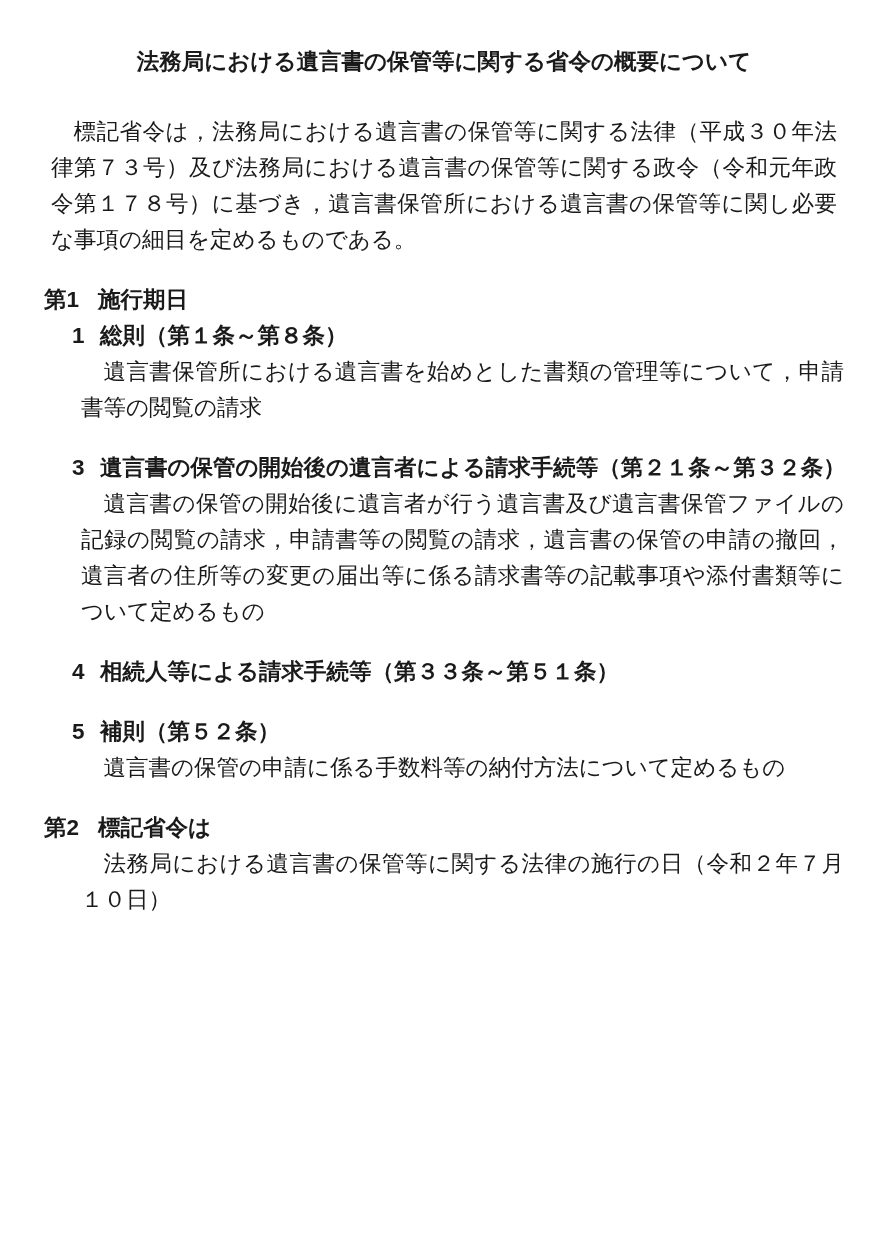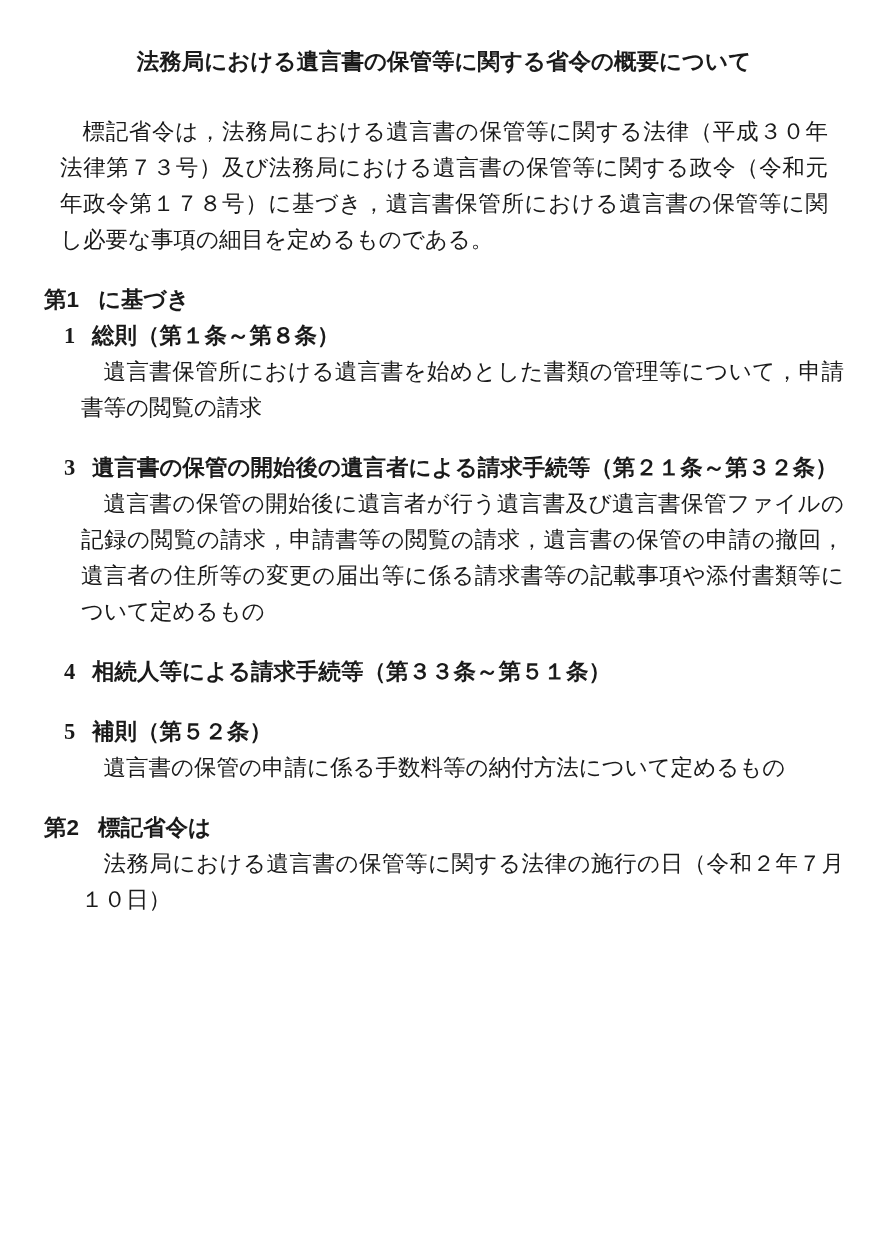--- a/index.html
+++ b/index.html
@@ -22,21 +22,21 @@
   }
   .doc-title {
     margin: 0 0 34px 0;
     text-align: center;
     font-family: "Liberation Sans", "DejaVu Sans", sans-serif;
     font-weight: bold;
     font-size: 22.5px;
     line-height: 36px;
   }
   .intro {
-    margin: 16px;
+    margin: 7px;
     text-align: justify;
     text-indent: 22.5px;
   }
   .section {
     margin-top: 24px;
   }
   .sec-heading {
     font-family: "Liberation Sans", "DejaVu Sans", sans-serif;
     font-weight: bold;
     white-space: nowrap;
@@ -45,22 +45,22 @@
     display: inline-block;
     width: 54px;
   }
   .item {
     margin-top: 24px;
   }
   .sec-heading + .item {
     margin-top: 0;
   }
   .item-heading {
-    margin-left: 20px;
-    font-family: Liberation Serif, serif;
+    margin-left: 28px;
+    font-family: Liberation Sans, sans-serif;
     font-weight: bold;
     white-space: nowrap;
   }
   .item-num {
     display: inline-block;
     width: 28px;
   }
   .item-body {
     margin: 0 0 0 37px;
     text-align: justify;
@@ -71,21 +71,21 @@
 <body>
 
 <div class="page">
 
   <h1 class="doc-title">法務局における遺言書の保管等に関する省令の概要について</h1>
 
   <p class="intro">標記省令は，法務局における遺言書の保管等に関する法律（平成３０年法律第７３号）及び法務局における遺言書の保管等に関する政令（令和元年政令第１７８号）に基づき，遺言書保管所における遺言書の保管等に関し必要な事項の細目を定めるものである。</p>
 
   <div class="section">
     <div class="sec-heading">
-      <span class="sec-label">第1</span><span>に基づき</span>
+      <span class="sec-label">第1</span><span>施行期日</span>
     </div>
 
     <div class="item">
       <div class="item-heading">
         <span class="item-num">1</span><span>総則（第１条～第８条）</span>
       </div>
       <p class="item-body">遺言書保管所における遺言書を始めとした書類の管理等について，申請書等の閲覧の請求</p>
     </div>
 
 

